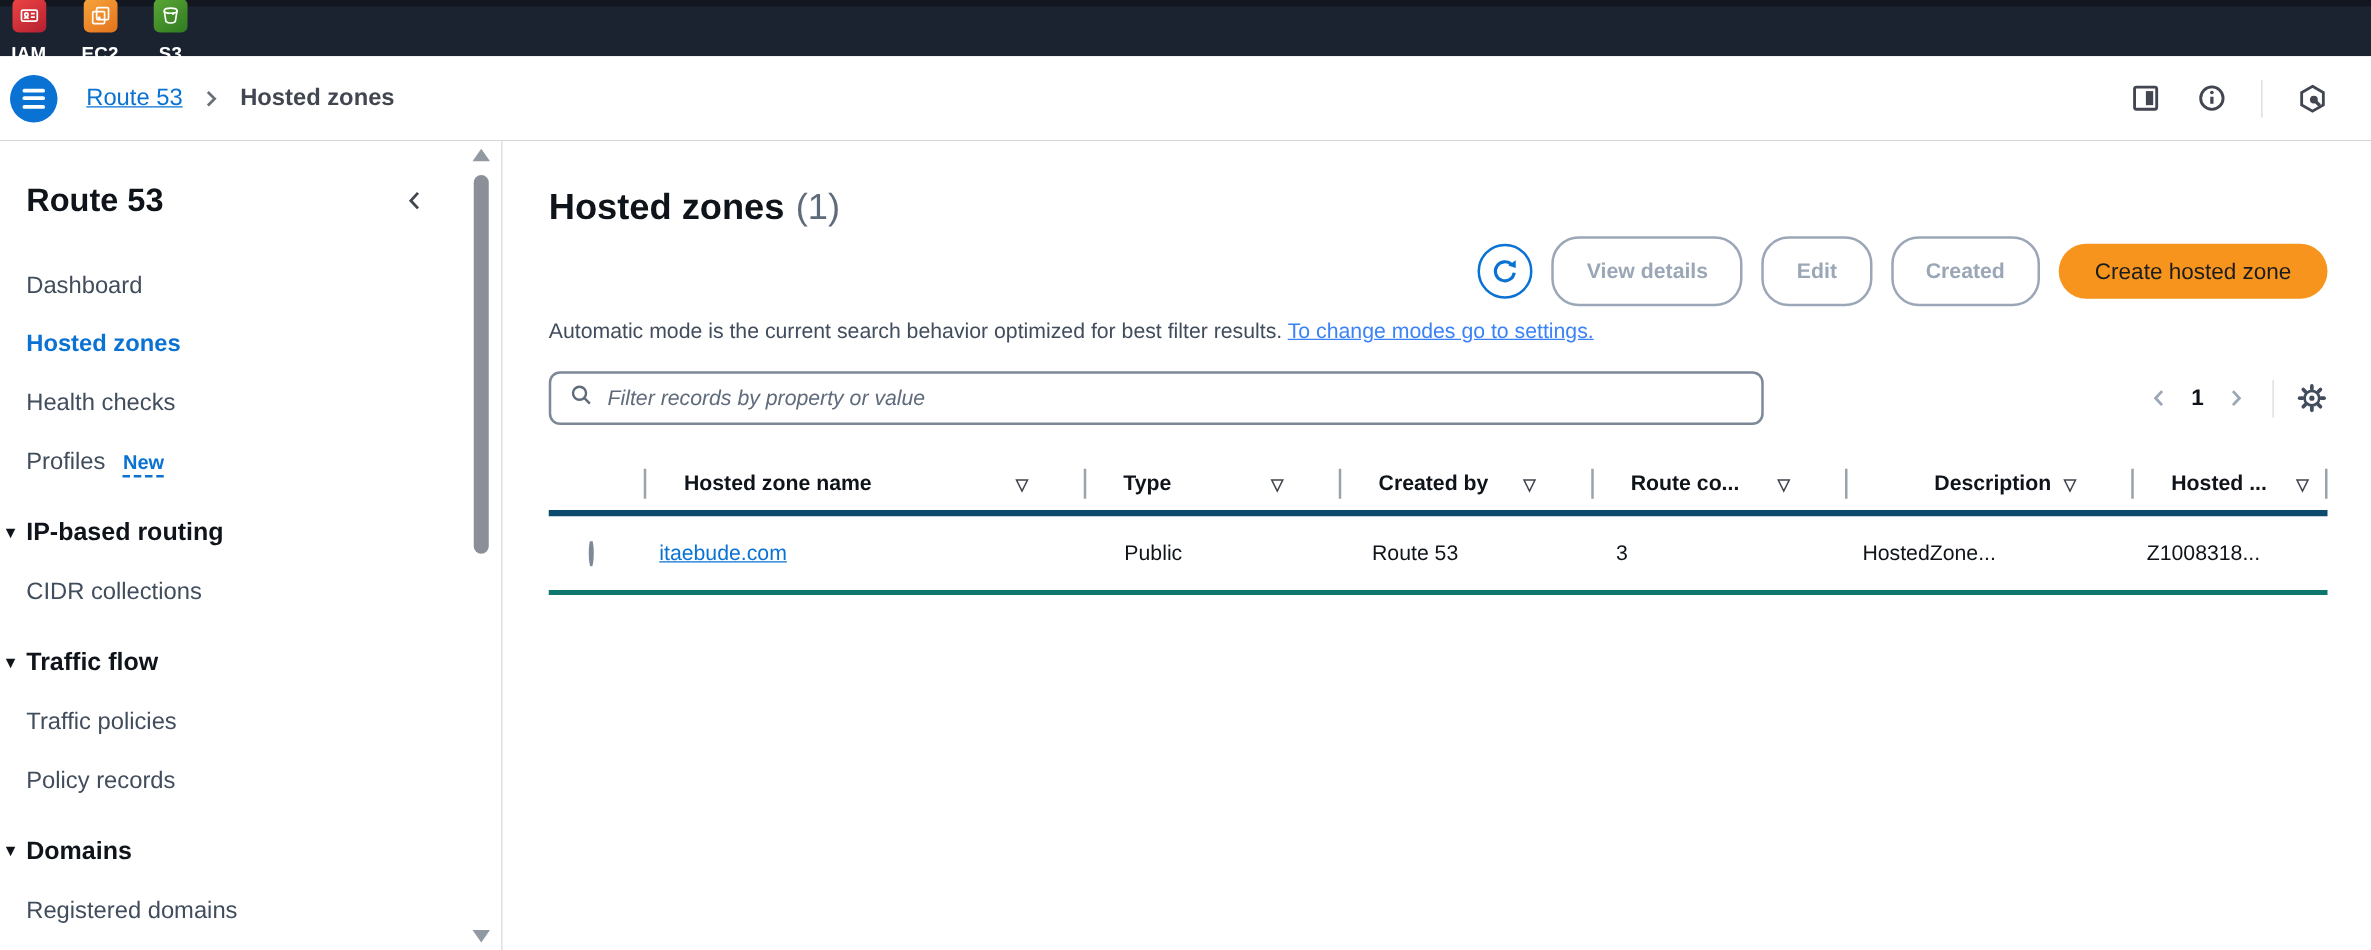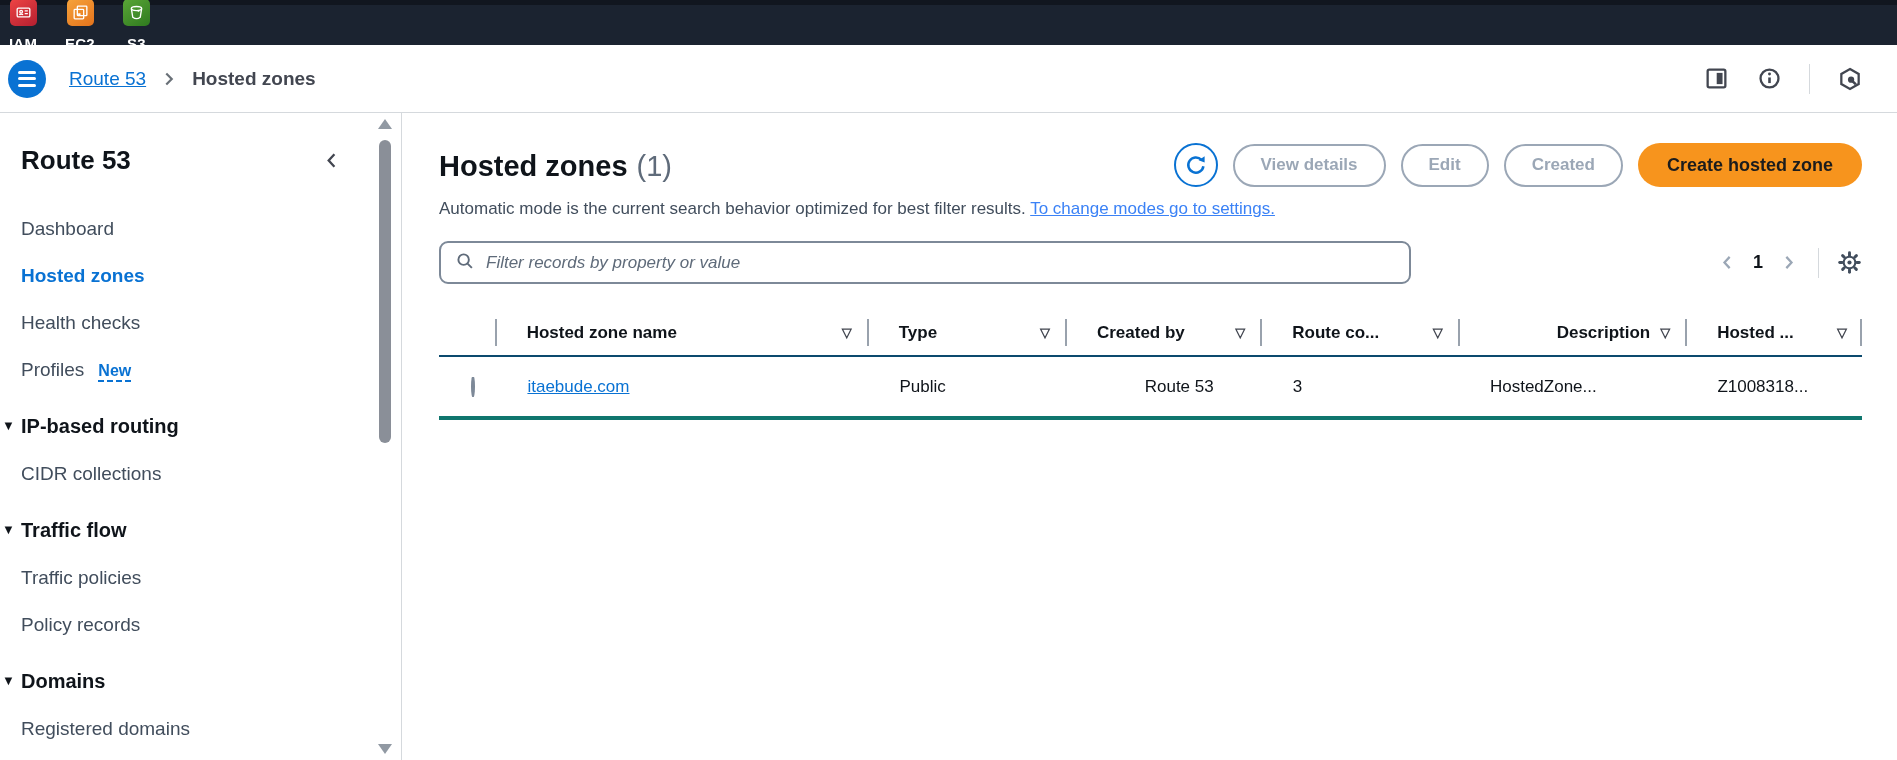--- a/index.html
+++ b/index.html
@@ -55,59 +55,59 @@
            border-left:7px solid transparent; border-right:7px solid transparent;
            border-bottom:10px solid #9199a3; cursor:pointer; }
   .sb-thumb { position:absolute; top:27px; left:1px; width:12px; height:303px;
               border-radius:7px; background:#8a8f98; cursor:pointer; }
   .sb-down { position:absolute; bottom:6px; left:0; width:0; height:0;
              border-left:7px solid transparent; border-right:7px solid transparent;
              border-top:10px solid #9199a3; cursor:pointer; }
 
   
   .main { flex:1; padding:30px 35px 0 37px; background:#fff; }
-  .main-header { display:flex; align-items:flex-start; }
+  .main-header { display:flex; align-items:flex-start;flex-direction:column; }
   .h1 { font-size:29px; font-weight:700; color:#0f141a; line-height:46px; }
   .h1 .count { color:#5f6b7a; font-weight:400; margin-left:9px; }
   .actions { margin-left:auto; display:flex; align-items:center; gap:15px; }
   .refresh-btn { width:44px; height:44px; border-radius:50%; border:2.5px solid #0972d3;
                  background:#fff; display:flex; align-items:center; justify-content:center; cursor:pointer; }
-  .pill { height:43px; border:2px solid #9ba7b6; border-radius:22px; background:#fff;
+  .pill { height:56px; border:2px solid #9ba7b6; border-radius:22px; background:#fff;
           color:#9ba7b6; font-size:17px; font-weight:700; padding:0 26px;
           font-family:inherit; cursor:not-allowed; }
   .primary { height:44px; border:none; border-radius:22px; background:#f7941d;
-             color:#1b1c1d; font-size:18px; font-weight:700; padding:0 29px;
+             color:#1b1c1d; font-size:18px; font-weight:400; padding:0 29px;
              font-family:inherit; cursor:pointer; }
 
   .desc { margin-top:10px; font-size:17px; color:#414d5c; }
   .desc a { color:#3b82f6; text-decoration:underline; cursor:pointer; }
 
   .toolbar { margin-top:22px; display:flex; align-items:center; }
   .searchbox { width:972px; height:43px; border:2px solid #7d8998; border-radius:9px;
                display:flex; align-items:center; padding:0 13px; gap:10px; background:#fff; }
   .searchbox input { flex:1; border:none; outline:none; font-size:17px; color:#0f172a;
                      font-family:inherit; background:transparent; }
   .searchbox input::placeholder { color:#5f6b7a; font-style:italic; }
   .pager { margin-left:auto; display:flex; align-items:center; }
   .page-arrow { display:flex; align-items:center; padding:4px; cursor:default; }
   .page-num { font-size:18px; font-weight:700; color:#0f141a; margin:0 12px; cursor:pointer; }
   .pager .vdiv { margin:0 18px 0 16px; }
   .gear-btn { display:flex; align-items:center; cursor:pointer; }
 
   
   .table { margin-top:26px; width:1423px; }
-  .thead { display:flex; align-items:stretch; height:47px; border-bottom:2px solid #0c4a6e; }
+  .thead { display:flex; align-items:stretch; height:47px; border-bottom:5px solid #0c4a6e;gap:29px; }
   .hcell { position:relative; display:flex; align-items:center; justify-content:space-between;
            padding:0 15px 0 32px; font-size:17px; font-weight:700; color:#0f141a; cursor:pointer; }
   .hcell::before { content:''; position:absolute; left:0; top:9px; bottom:9px; width:2px; background:#99a2ad; }
   .hcell.last::after { content:''; position:absolute; right:0; top:9px; bottom:9px; width:2px; background:#99a2ad; }
   .sort { font-size:13px; color:#424650; margin-left:10px; }
   .c0 { width:57px; padding:0; } .c0::before{ display:none; }
   .c0b { width:57px; padding-left:15px; }
-  .c1 { width:380px; } .c2 { width:202px; } .c3 { width:199px;text-align:center; }
+  .c1 { width:380px; } .c2 { width:202px; } .c3 { width:199px; }
   .c4 { width:201px; } .c5 { width:232px;justify-content:flex-end; } .c6 { width:180px; }
   .trow { display:flex; align-items:center; height:63px; border-bottom:4px solid #0f766e; font-size:17px; }
   .tcell { padding-left:32px; color:#0f141a; overflow:hidden; white-space:nowrap; }
   .zone-link { color:#0972d3; text-decoration:underline; cursor:pointer; }
   .radio { width:21px; height:21px; border-radius:50%; border:2px solid #7d8998; background:#fff; cursor:pointer; }
 </style>
 </head>
 <body>
 
 <div class="topbar">

